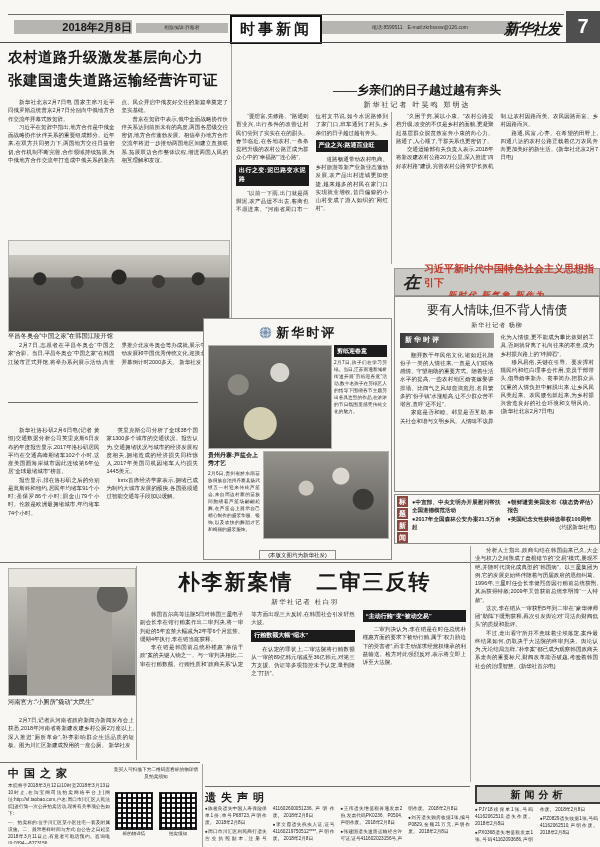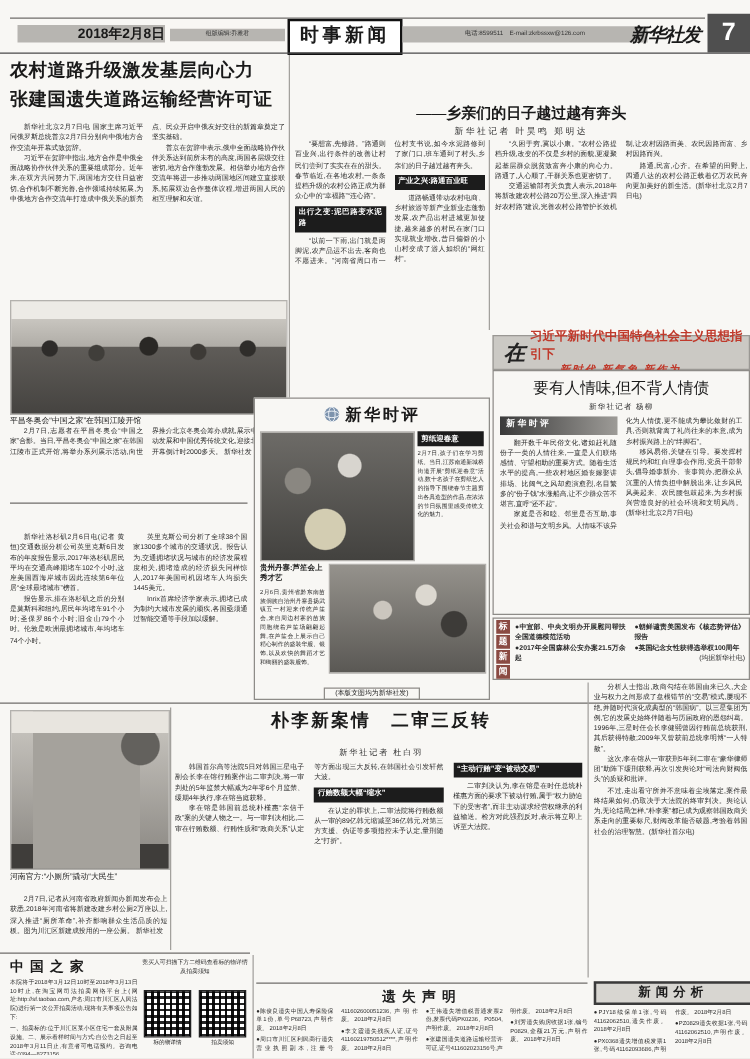--- a/index.html
+++ b/index.html
@@ -175,21 +175,21 @@
 
   <div class="hrule" style="left:0;top:562px;width:600px;"></div>
 
   <div class="abs photo photo-toilet" style="left:8px;top:568px;width:126px;height:126px;"></div>
   <div class="abs capt" style="left:8px;top:698px;width:126px;font-size:6.3px;line-height:1.4;">河南官方:“小厕所”撬动“大民生”</div>
   <div class="abs t5" style="left:8px;top:716px;width:126px;height:44px;">
     <p>2月7日,记者从河南省政府新闻办新闻发布会上获悉,2018年河南省将新建改建乡村公厕2万座以上,深入推进“厕所革命”,补齐影响群众生活品质的短板。图为川汇区新建成投用的一座公厕。 新华社发</p>
   </div>
   <div class="vrule" style="left:136px;top:566px;height:194px;"></div>
 
-  <div class="abs serif" style="left:140px;top:568px;width:330px;text-align:center;font-size:14px;font-weight:bold;letter-spacing:2px;">朴李新案情　二审三反转</div>
+  <div class="abs serif" style="left:140px;top:568px;width:330px;text-align:center;font-size:21px;font-weight:bold;letter-spacing:2px;">朴李新案情　二审三反转</div>
   <div class="abs" style="left:140px;top:598px;width:330px;text-align:center;font-size:6.5px;letter-spacing:1.5px;color:#333;">新华社记者 杜白羽</div>
   <div class="abs t5 cols3" style="left:140px;top:610px;width:326px;height:172px;">
     <p>韩国首尔高等法院5日对韩国三星电子副会长李在镕行贿案作出二审判决,将一审判处的5年监禁大幅减为2年零6个月监禁、缓期4年执行,李在镕当庭获释。</p>
     <p>李在镕是韩国前总统朴槿惠“亲信干政”案的关键人物之一。与一审判决相比,二审在行贿数额、行贿性质和“政商关系”认定等方面出现三大反转,在韩国社会引发轩然大波。</p>
     <div class="cross">行贿数额大幅“缩水”</div>
     <p>在认定的罪状上,二审法院将行贿数额从一审的89亿韩元缩减至36亿韩元,对第三方支援、伪证等多项指控未予认定,量刑随之“打折”。</p>
     <div class="cross">“主动行贿”变“被动交易”</div>
     <p>二审判决认为,李在镕是在时任总统朴槿惠方面的要求下被动行贿,属于“权力胁迫下的受害者”,而非主动谋求经营权继承的利益输送。检方对此强烈反对,表示将立即上诉至大法院。</p>
   </div>
   <div class="vrule" style="left:470px;top:546px;height:236px;"></div>
@@ -211,21 +211,21 @@
     <p style="text-align:center;">竞买人可扫描下方二维码查看标的物详情及拍卖须知</p>
   </div>
   <div class="abs qr" style="left:115px;top:792px;"></div>
   <div class="abs qr" style="left:159px;top:792px;"></div>
   <div class="abs" style="left:113px;top:831px;width:42px;text-align:center;font-size:4.5px;">标的物详情</div>
   <div class="abs" style="left:157px;top:831px;width:42px;text-align:center;font-size:4.5px;">拍卖须知</div>
 
   <div class="vrule" style="left:202px;top:764px;height:83px;"></div>
   <div class="hrule" style="left:205px;top:786px;width:265px;"></div>
 
-  <div class="abs serif" style="left:205px;top:790px;width:265px;text-align:center;font-size:11px;font-weight:bold;letter-spacing:5px;">遗失声明</div>
+  <div class="abs serif" style="left:205px;top:790px;width:265px;font-size:11px;font-weight:bold;letter-spacing:5px;">遗失声明</div>
   <div class="abs t45 cols4" style="left:205px;top:805px;width:265px;height:40px;">
     <p>●陈俊良遗失中国人寿保险保单1份,单号P68723,声明作废。 2018年2月8日</p>
     <p>●周口市川汇区利民商行遗失营业执照副本,注册号411602600051236,声明作废。 2018年2月8日</p>
     <p>●李文霞遗失残疾人证,证号41160219750512****,声明作废。 2018年2月8日</p>
     <p>●王伟遗失增值税普通发票2份,发票代码PK0236、P0504,声明作废。 2018年2月8日</p>
     <p>●张建国遗失道路运输经营许可证,证号411602023156号,声明作废。 2018年2月8日</p>
     <p>●刘芳遗失购房收据1张,编号P0829,金额21万元,声明作废。 2018年2月8日</p>
 
   </div>
 

